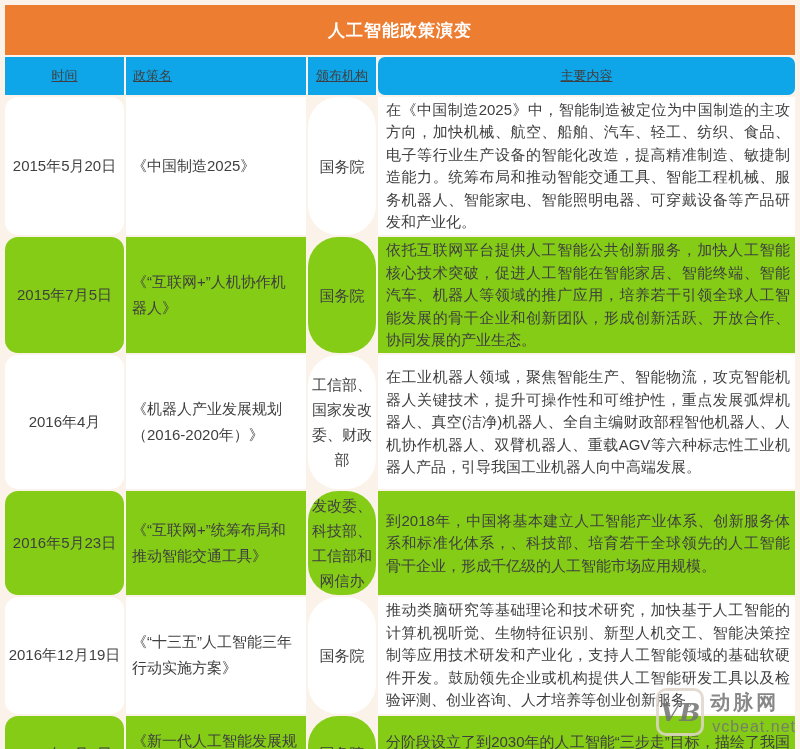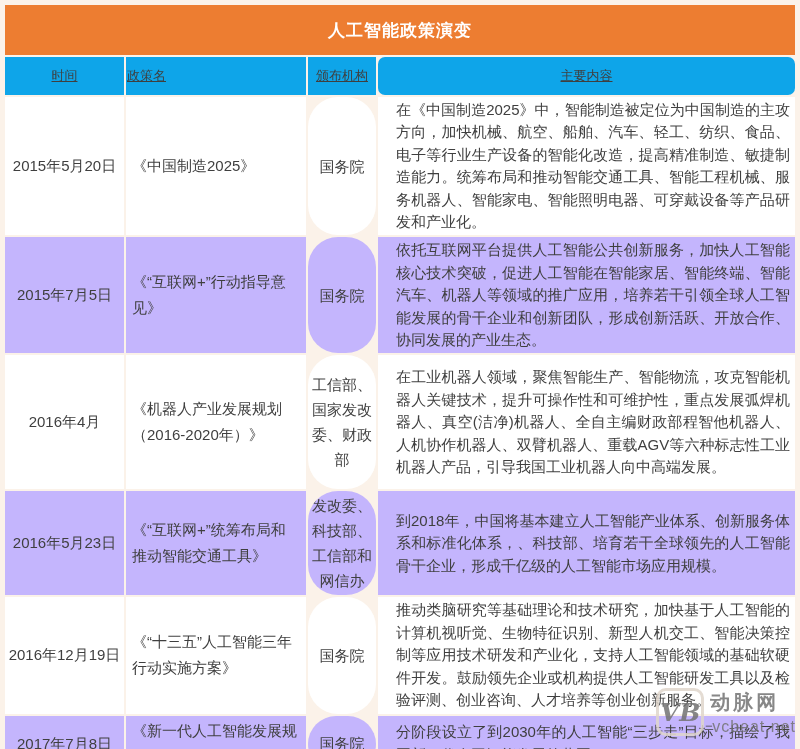--- a/index.html
+++ b/index.html
@@ -38,35 +38,35 @@
   col.c-content { width: 417px; }
   th {
     background: #0ea5e9;
     font-weight: normal;
     font-size: 13px;
     height: 36px;
     vertical-align: middle;
     text-decoration: underline;
   }
   th.h-time { text-align: center; }
-  th.h-policy { text-align: left; padding-left: 1px; }
+  th.h-policy { text-align: left; padding-left: 7px; }
   th.h-agency { text-align: center; }
   th.h-content { text-align: center; border-radius: 7px; }
   td {
     font-size: 15px;
     vertical-align: middle;
     overflow: hidden;
   }
   tr.white td { background: #FFFFFF; }
-  tr.peach td { background: #c4b5fd; }
-  td.time { text-align: center; line-height: 20px; }
-  td.policy { padding: 2px 6px; line-height: 26px; }
+  tr.peach td { background: #84cc16; }
+  td.time { text-align: center; line-height: 20px; border-radius: 13px; }
+  td.policy { padding: 12px 6px; line-height: 26px; }
   td.agency { text-align: center; line-height: 25px; padding: 2px 2px; border-radius: 30px; }
   td.content {
-    padding: 2px 5px 2px 18px;
+    padding: 2px 5px 2px 8px;
     line-height: 22.4px;
     text-align: justify;
   }
   tr.r-header { height: 38px; }
   tr.r1 { height: 134px; }
   tr.r2 { height: 114px; }
   tr.r3 { height: 134px; }
   tr.r4 { height: 101px; }
   tr.r5 { height: 116px; }
   tr.r6 { height: 42px; }
@@ -135,21 +135,21 @@
     </thead>
     <tbody>
       <tr class="white r1">
         <td class="time">2015年5月20日</td>
         <td class="policy">《中国制造2025》</td>
         <td class="agency">国务院</td>
         <td class="content">在《中国制造2025》中，智能制造被定位为中国制造的主攻方向，加快机械、航空、船舶、汽车、轻工、纺织、食品、电子等行业生产设备的智能化改造，提高精准制造、敏捷制造能力。统筹布局和推动智能交通工具、智能工程机械、服务机器人、智能家电、智能照明电器、可穿戴设备等产品研发和产业化。</td>
       </tr>
       <tr class="peach r2">
         <td class="time">2015年7月5日</td>
-        <td class="policy">《“互联网+”行动指导意见》</td>
+        <td class="policy">《“互联网+”人机协作机器人》</td>
         <td class="agency">国务院</td>
         <td class="content">依托互联网平台提供人工智能公共创新服务，加快人工智能核心技术突破，促进人工智能在智能家居、智能终端、智能汽车、机器人等领域的推广应用，培养若干引领全球人工智能发展的骨干企业和创新团队，形成创新活跃、开放合作、协同发展的产业生态。</td>
       </tr>
       <tr class="white r3">
         <td class="time">2016年4月</td>
         <td class="policy">《机器人产业发展规划（2016-2020年）》</td>
         <td class="agency">工信部、国家发改委、财政部</td>
         <td class="content">在工业机器人领域，聚焦智能生产、智能物流，攻克智能机器人关键技术，提升可操作性和可维护性，重点发展弧焊机器人、真空(洁净)机器人、全自主编财政部程智他机器人、人机协作机器人、双臂机器人、重载AGV等六种标志性工业机器人产品，引导我国工业机器人向中高端发展。</td>
       </tr>
       <tr class="peach r4">

